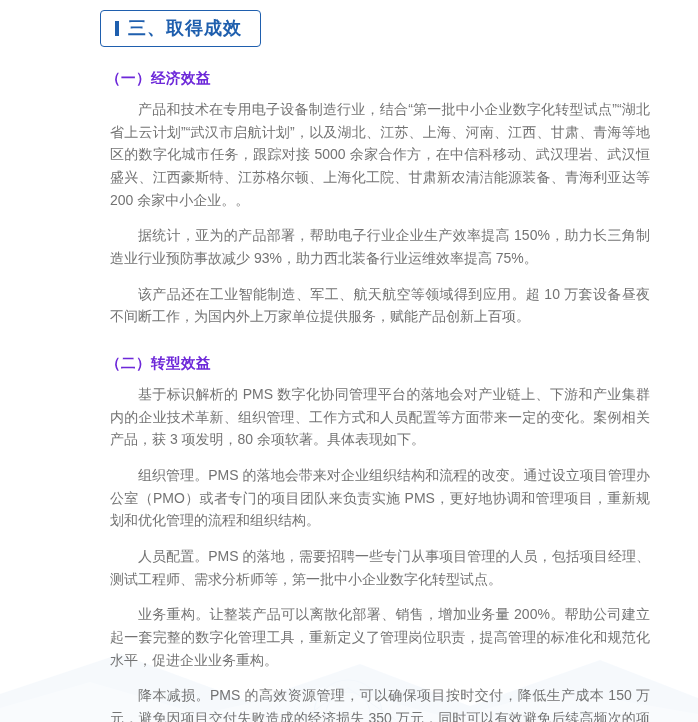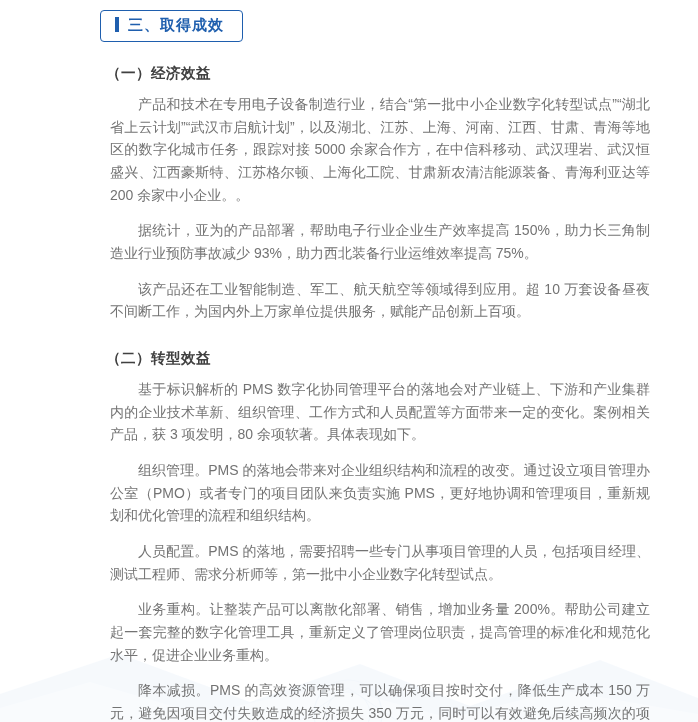--- a/index.html
+++ b/index.html
@@ -54,27 +54,27 @@
     display: inline-block;
     width: 4px;
     height: 15px;
     background: #1f5fae;
     vertical-align: -2px;
     margin-right: 9px;
   }
   .section-header .title {
     display: inline-block;
     color: #1f5fae;
-    font-size: 15px;
+    font-size: 18px;
     font-weight: bold;
     letter-spacing: 1px;
   }
 
   .sub-header {
-    color: #404040;
+    color: #6d28d9;
     font-size: 14.5px;
     font-weight: bold;
     margin: 22px 0 10px 80px;
     letter-spacing: 0.5px;
   }
   .sub-header.second {
     margin-top: 26px;
   }
 
   p.para {

